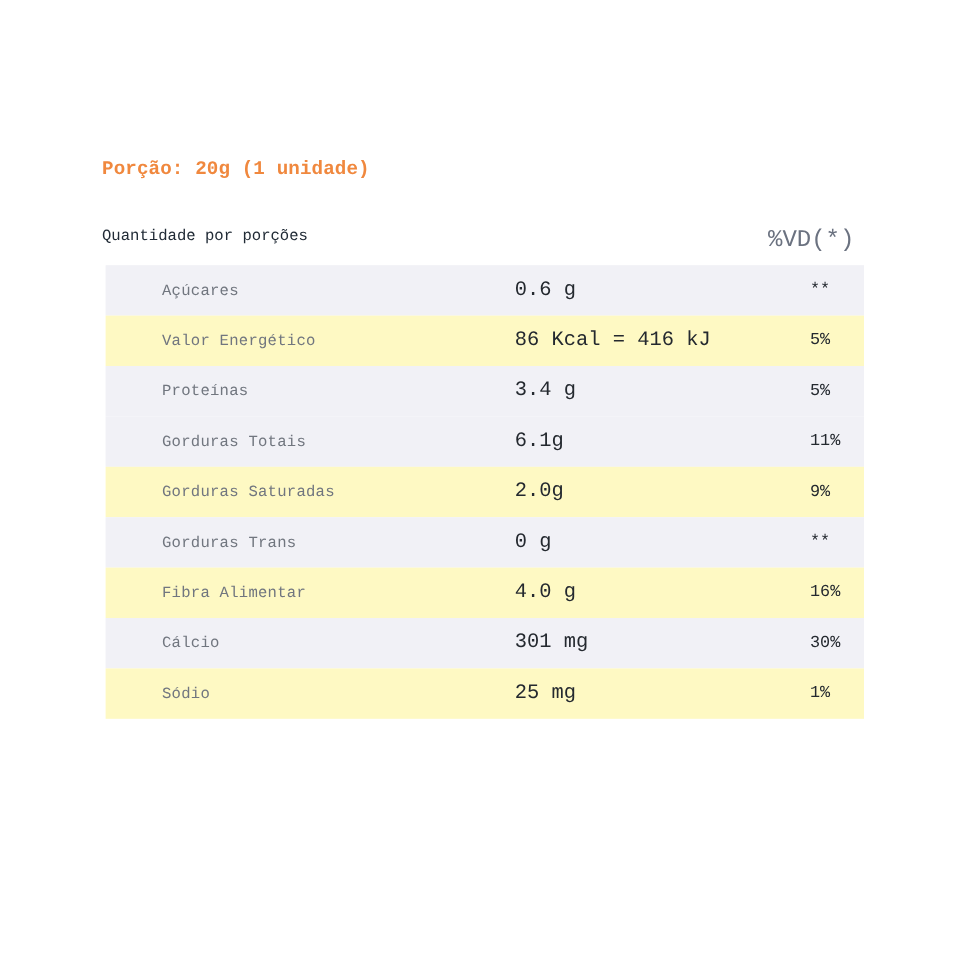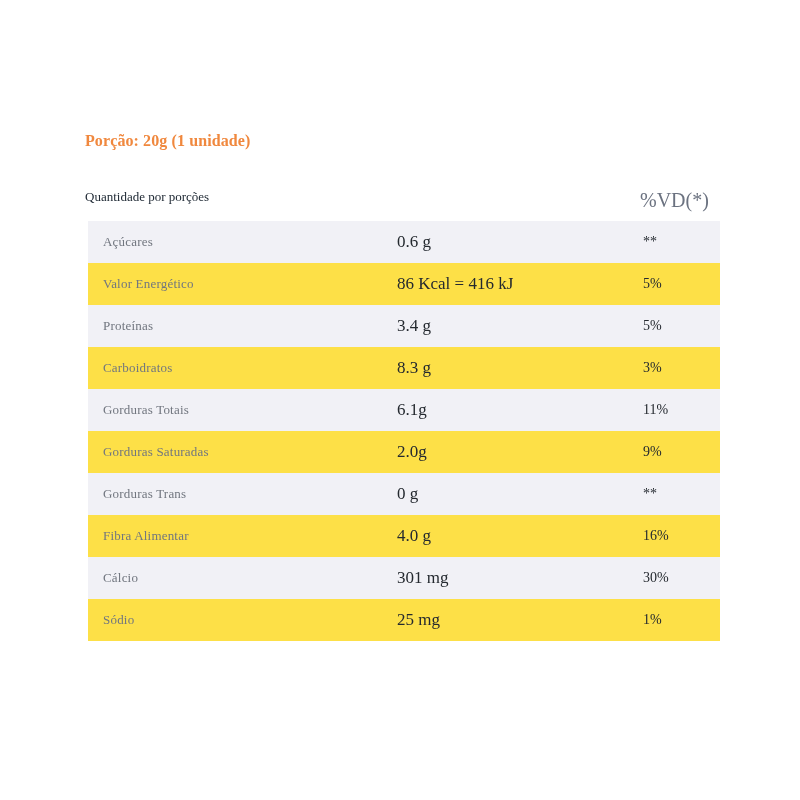--- a/index.html
+++ b/index.html
@@ -5,21 +5,21 @@
   html, body {
     margin: 0;
     padding: 0;
     background: #ffffff;
   }
   .page {
     position: relative;
     width: 800px;
     height: 800px;
     background: #ffffff;
-    font-family: Liberation Serif, serif;
+    font-family: Liberation Mono, monospace;
     overflow: hidden;
   }
   .portion-title {
     position: absolute;
     left: 85px;
     top: 132px;
     font-size: 16px;
     font-weight: 700;
     color: var(--accent, #f0883e);
     letter-spacing: 0.1px;
@@ -48,30 +48,31 @@
   .nutrition-table {
     position: absolute;
     left: 88px;
     top: 221px;
     width: 632px;
   }
   .row {
     position: relative;
     width: 632px;
     height: 42px;
-    background: #fde047;
+    background: #fef9c3;
   }
   .row.stripe {
     background: var(--stripe, #f1f1f6);
   }
   .cell {
     position: absolute;
     top: 50%;
     transform: translateY(-50%);
     white-space: nowrap;
+    margin-left: 32px;
   }
   .cell.label {
     left: 15px;
     font-size: 13px;
     color: var(--label-gray, #71767f);
     letter-spacing: 0.2px;
   }
   .cell.value {
     left: 309px;
     font-size: 17px;
@@ -107,25 +108,20 @@
     <span class="cell value">86 Kcal = 416 kJ</span>
     <span class="cell dv">5%</span>
   </div>
 
   <div class="row stripe">
     <span class="cell label">Proteínas</span>
     <span class="cell value">3.4 g</span>
     <span class="cell dv">5%</span>
   </div>
 
-  <div class="row">
-    <span class="cell label">Carboidratos</span>
-    <span class="cell value">8.3 g</span>
-    <span class="cell dv">3%</span>
-  </div>
 
   <div class="row stripe">
     <span class="cell label">Gorduras Totais</span>
     <span class="cell value">6.1g</span>
     <span class="cell dv">11%</span>
   </div>
 
   <div class="row">
     <span class="cell label">Gorduras Saturadas</span>
     <span class="cell value">2.0g</span>

